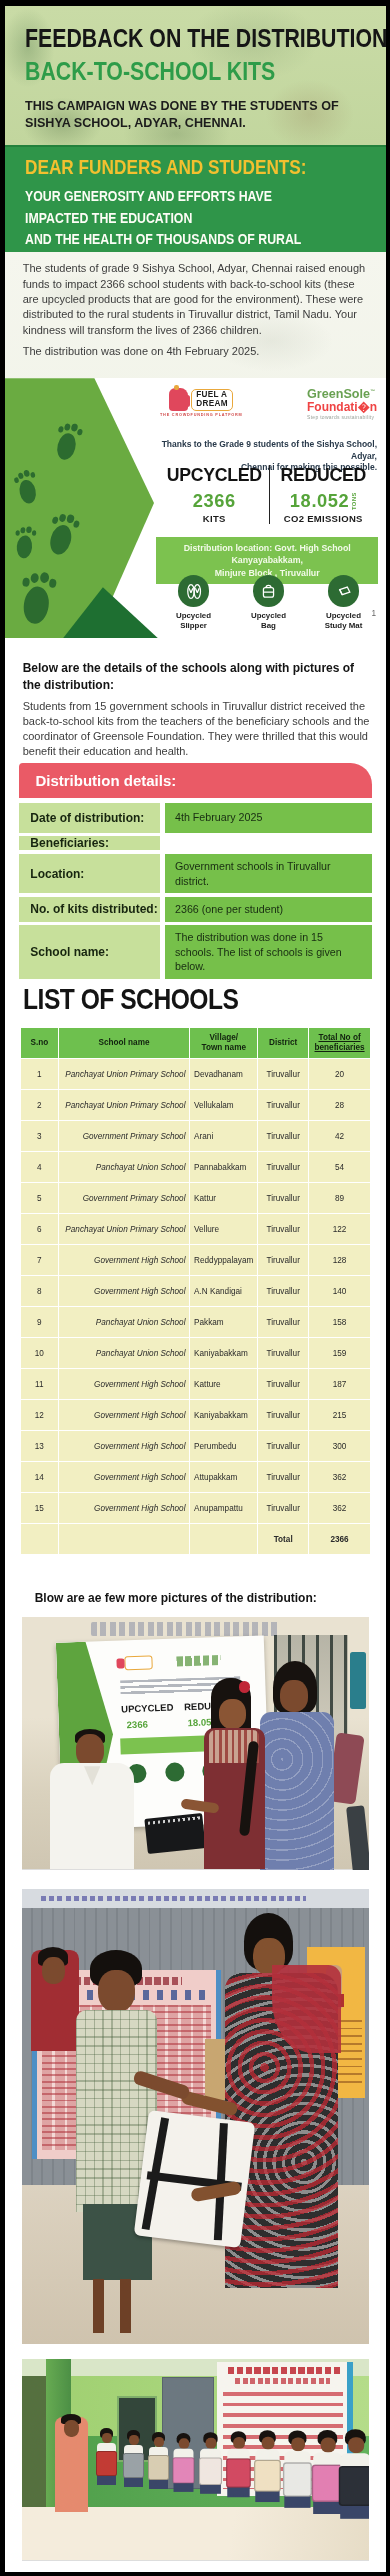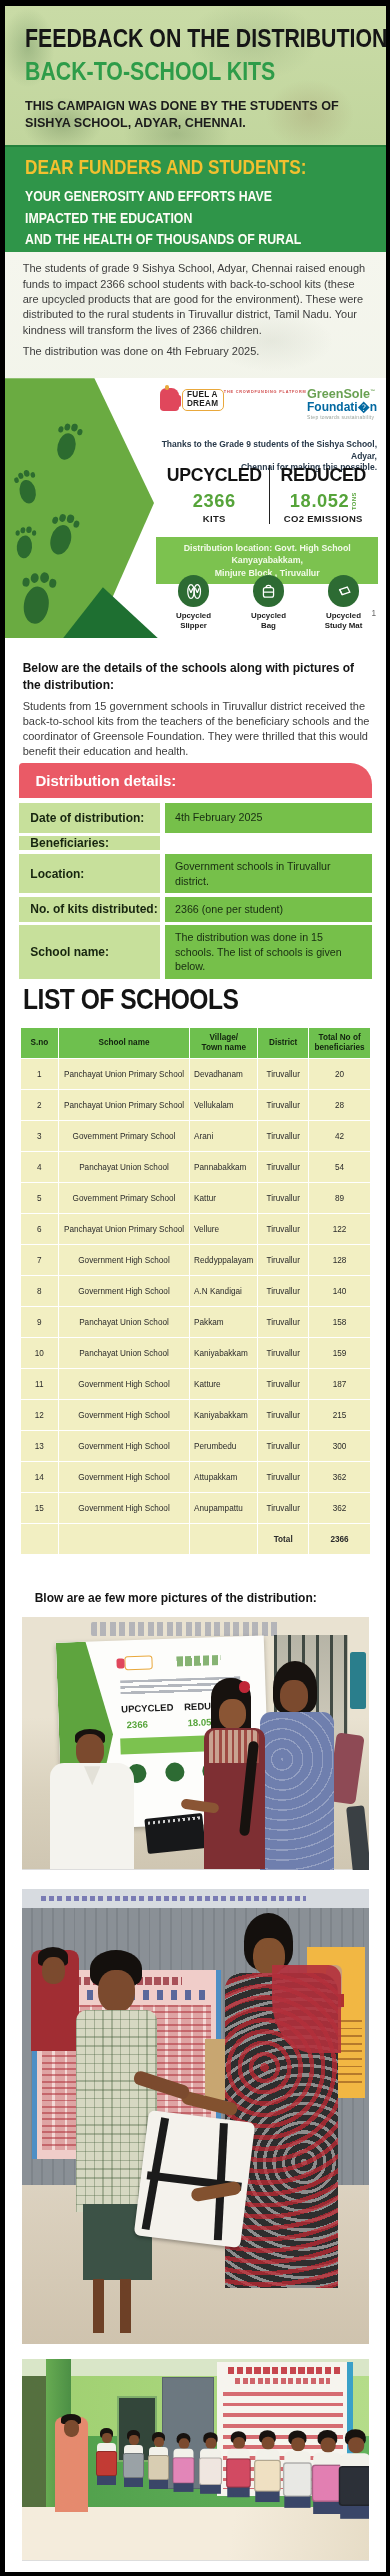--- a/index.html
+++ b/index.html
@@ -38,32 +38,32 @@
 
   
   .info{position:absolute;left:0;top:372px;width:381px;height:260px;background:#fff;}
   .chevron{position:absolute;left:0;top:0;width:149px;height:260px;background:#6aab41;
     clip-path:polygon(0 0,60% 0,100% 48%,60% 100%,0 100%);color:#2c6b2f;}
   .fp{position:absolute;fill:currentColor;}
   .dark-tri{position:absolute;left:58px;top:209px;width:95px;height:51px;background:#1e6f31;
     clip-path:polygon(42% 0,100% 100%,0 100%);}
   .info-right{position:absolute;left:155px;top:0;width:217px;height:260px;}
   .logos-row{position:absolute;left:0;top:10px;width:217px;display:flex;justify-content:space-between;align-items:flex-start;}
-  .fad{display:flex;flex-direction:row;}
+  .fad{display:flex;flex-direction:column;align-items:center;}
   .fad-top{display:flex;align-items:center;gap:2.5px;}
   .fad-elephant{width:19px;height:23px;background:#e0475c;border-radius:6.3px 7.6px 3.8px 3.8px;position:relative;}
   .fad-elephant:before{content:"";position:absolute;right:-1.9px;top:6.3px;width:5px;height:12.6px;background:#e0475c;border-radius:2.5px;}
   .fad-elephant:after{content:"";position:absolute;left:5px;top:-3.2px;width:4.4px;height:4.4px;background:#e9a83c;border-radius:50%;}
   .fad-box{border:1.9px solid #e9a83c;border-radius:5px;padding:1.3px 4.4px;background:#fff;}
   .fad-box div{font-size:8.2px;font-weight:800;color:#1d1d1d;letter-spacing:0.3px;line-height:8.8px;}
   .fad-tag{margin-top:1.9px;font-size:3.8px;font-weight:700;color:#d04848;letter-spacing:0.8px;}
   .gs{display:flex;flex-direction:column;align-items:flex-start;line-height:1.02;}
   .gs-l1{font-size:12.6px;color:#69a152;font-weight:600;}
   .gs-l1 sup{font-size:5px;}
-  .gs-l2{font-size:12px;color:#0369a1;font-weight:600;}
+  .gs-l2{font-size:12px;color:#ef4444;font-weight:600;}
   .gs-tag{margin-top:1.9px;font-size:5px;color:#9aa39b;letter-spacing:0.3px;}
   .thanks{position:absolute;left:0;top:61px;width:217px;text-align:right;font-size:8.5px;font-weight:700;color:#28394a;line-height:11.3px;white-space:pre-line;}
   .stats{position:absolute;left:0;top:87px;width:217px;display:flex;}
   .stat{width:50%;text-align:center;}
   .stat+.stat{border-left:1.3px solid #222;}
   .stat-label{font-size:17.7px;font-weight:900;color:#131313;letter-spacing:-0.3px;}
   .stat-value{margin-top:3.8px;font-size:18.3px;font-weight:900;color:#56a43a;letter-spacing:0.6px;display:inline-flex;align-items:center;}
   .tons{writing-mode:vertical-rl;transform:rotate(180deg);font-size:5.7px;font-weight:700;letter-spacing:0.6px;color:#56a43a;margin-left:1.3px;}
   .stat-unit{font-size:9.5px;font-weight:700;color:#1b1b1b;margin-top:1.3px;letter-spacing:0.3px;}
   .loc-bar{position:absolute;left:-3.8px;top:159px;width:222px;background:#7cc24f;color:#f2fae8;
@@ -90,22 +90,22 @@
   .dt-value{flex:1;background:#76c04a;color:#182d12;font-size:10.7px;font-weight:500;
     display:flex;align-items:center;padding:5px 10px;line-height:14.5px;}
   .dt-row.r0 .dt-label,.dt-row.r0 .dt-value{min-height:30px;}
 
   
   .schools-heading{position:absolute;left:17.7px;top:976px;font-size:30px;color:#141414;letter-spacing:-0.6px;}
   table.schools{position:absolute;left:15px;top:1021px;width:351px;border-collapse:separate;border-spacing:1.9px;}
   table.schools th{background:#6ec04e;color:#12230f;font-size:8.2px;font-weight:700;height:30px;line-height:10px;padding:1.3px;}
   table.schools td{background:#f2efc2;color:#2b2b2b;font-size:8.2px;height:30px;padding:1.3px 3.8px;}
   td.c0{width:29px;text-align:center;}
-  th.h0{width:37px;} th.h1{width:132px;} th.h2{width:67px;} th.h3{width:50px;} th.h4{width:61px;}
-  td.c1{width:132px;text-align:center;padding-left:6.3px;}
+  th.h0{width:37px;} th.h1{width:132px;} th.h2{width:67px;} th.h3{width:50px;} th.h4{width:61px;text-decoration:underline;}
+  td.c1{width:132px;text-align:right;padding-left:6.3px;font-style:italic;}
   td.c2{width:67px;text-align:left;padding-left:5px;}
   td.c3{width:50px;text-align:center;}
   td.c4{width:61px;text-align:center;}
   td.ghost{background:transparent;}
   td.total-cell{background:#2c8c46;color:#fff;font-size:14.5px;font-weight:800;text-align:center;height:31.5px;}
 
   
   .photos-heading{position:absolute;left:17.7px;top:1585px;font-size:12px;font-weight:800;color:#141414;margin-left:12px;}
   .photo{position:absolute;left:17px;width:347px;overflow:hidden;background:#ddd;}
   .photo *{position:absolute;}

